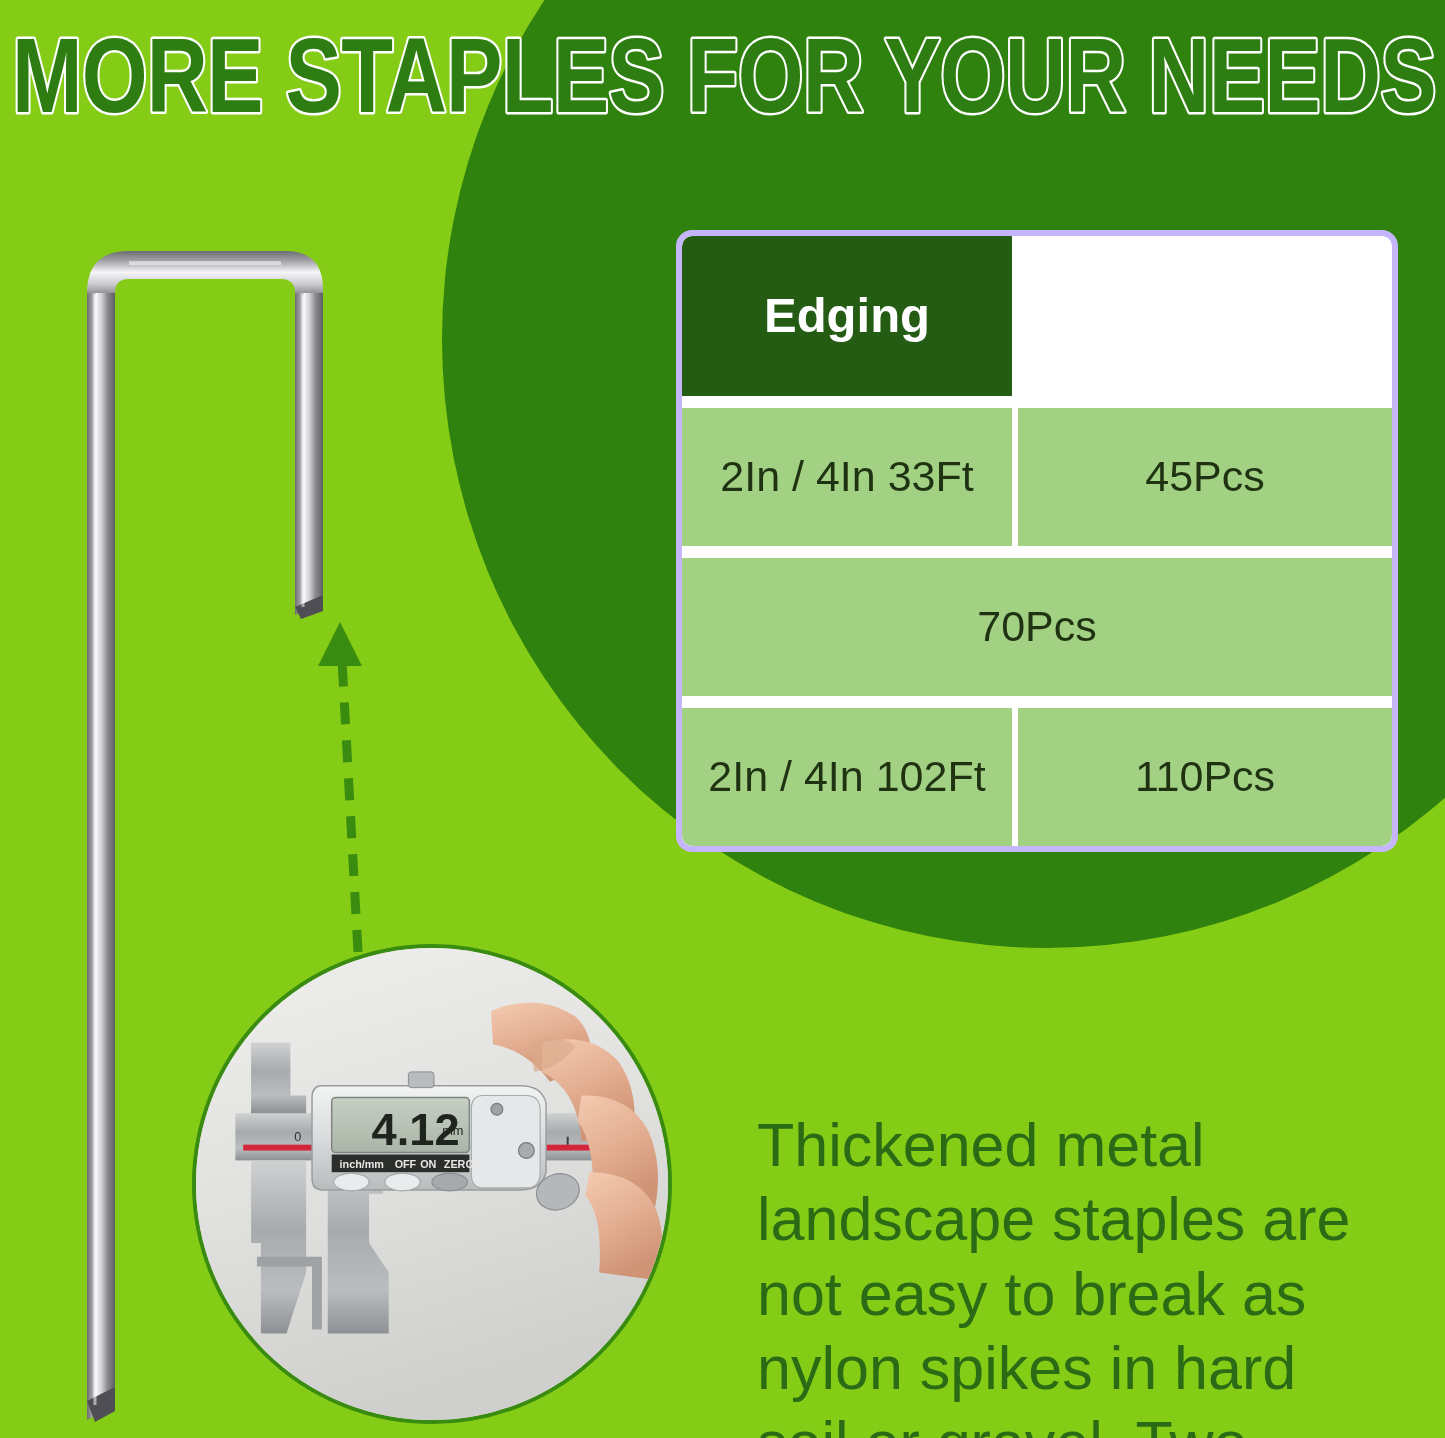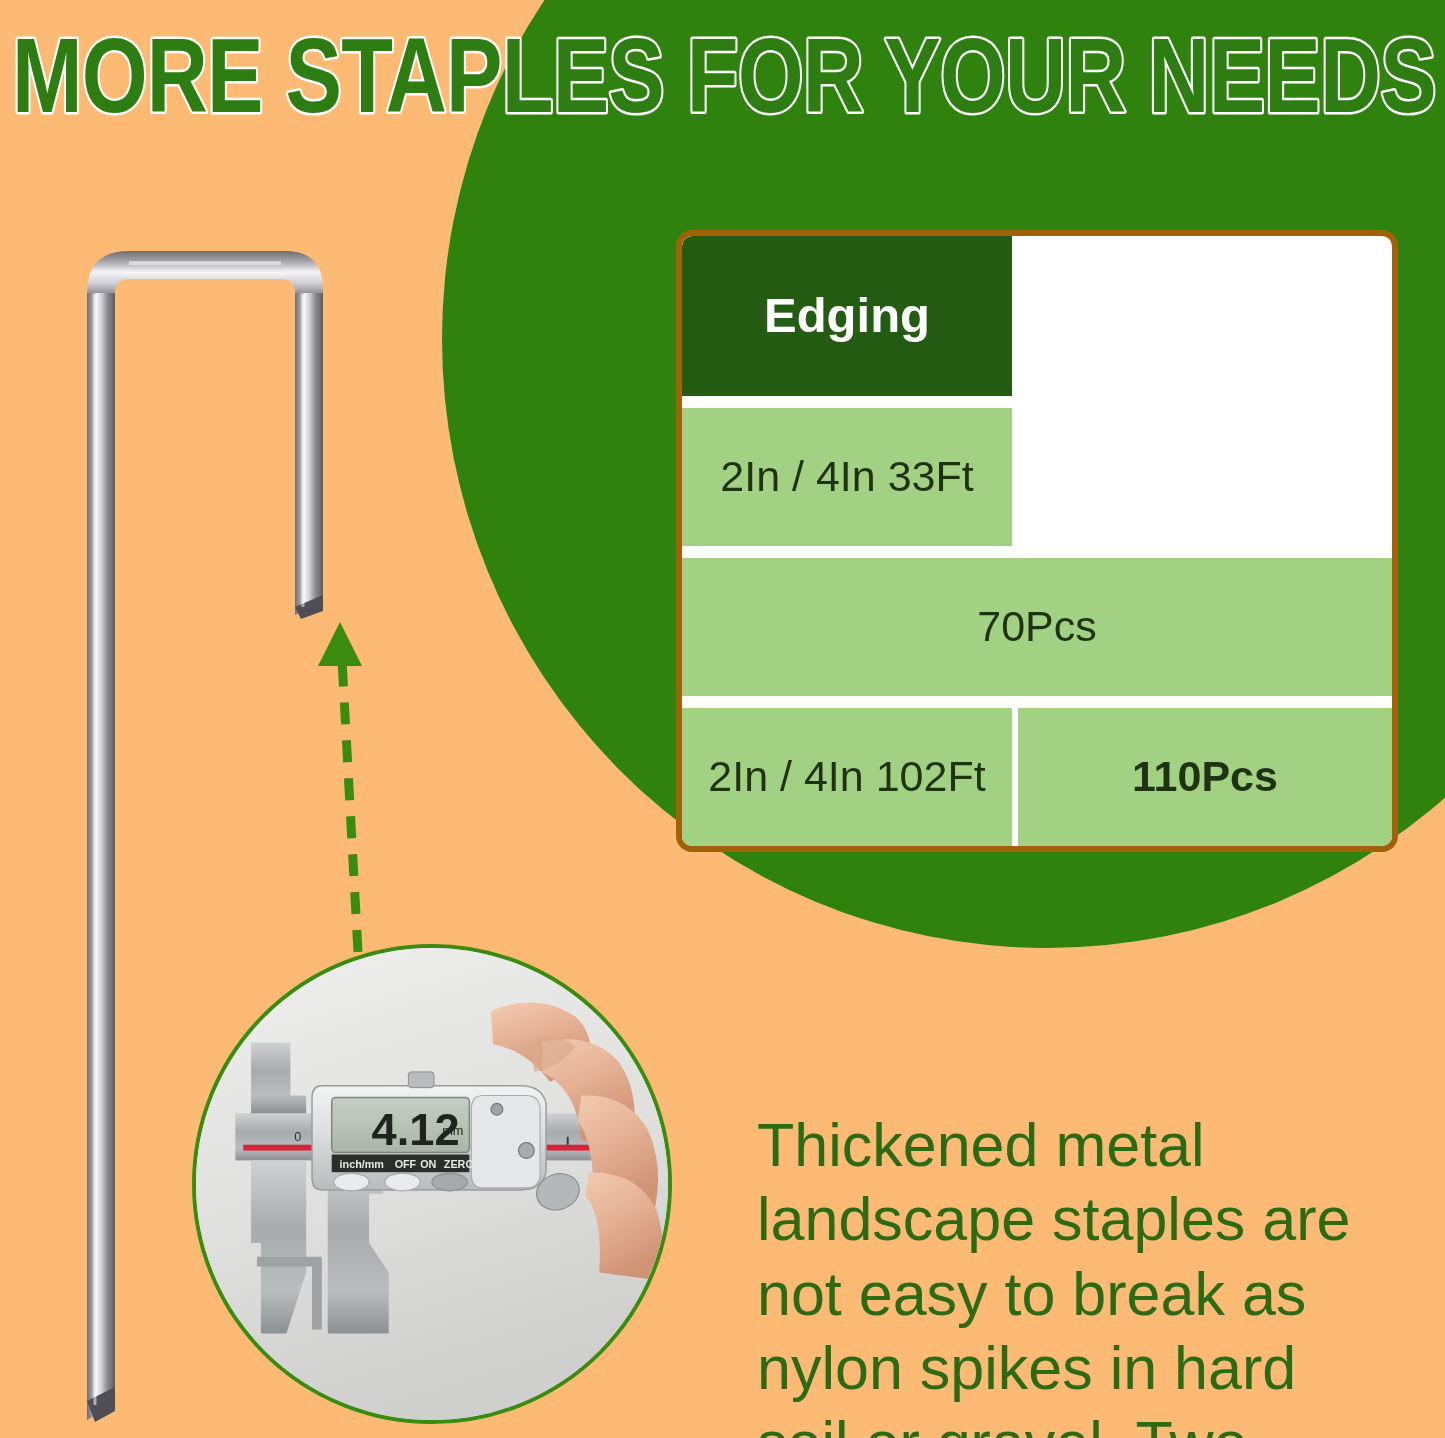--- a/index.html
+++ b/index.html
@@ -7,21 +7,21 @@
     padding: 0;
     background: #ffffff;
   }
   body {
     font-family: "Liberation Sans", sans-serif;
   }
   #poster {
     position: relative;
     width: 1445px;
     height: 1438px;
-    background: #fdba74;
+    background: #84cc16;
     overflow: hidden;
   }
 
   
   .green-blob {
     position: absolute;
     left: 442px;
     top: -270px;
     width: 1210px;
     height: 1218px;
@@ -66,21 +66,21 @@
   .staple-wrap svg { display:block; width:100%; height:100%; }
 
   
   .spec-table {
     position: absolute;
     left: 676px;
     top: 230px;
     width: 722px;
     height: 622px;
     z-index: 5;
-    border: 6px solid #a16207;
+    border: 6px solid #c4b5fd;
     border-radius: 16px;
     box-sizing: border-box;
     display: flex;
     flex-direction: column;
     background: #ffffff;
     overflow: hidden;
   }
   .spec-row {
     display: flex;
     flex: 1 1 0;
@@ -105,21 +105,21 @@
     background: #245c14;
     color: #ffffff;
     font-weight: bold;
     font-size: 49px;
   }
   .spec-row.header { flex: 0 0 160px; }
   .spec-row.body .spec-cell { background: #a3d183; }
   .spec-row.header .spec-cell.col-edging { border-top-left-radius: 10px; }
   .spec-row.header .spec-cell.col-staples { border-top-right-radius: 10px; }
   .spec-row.last .spec-cell.col-edging { border-bottom-left-radius: 10px; }
-  .spec-row.last .spec-cell.col-staples { border-bottom-right-radius: 10px; font-weight: bold; }
+  .spec-row.last .spec-cell.col-staples { border-bottom-right-radius: 10px; }
 
   
   .photo-circle {
     position: absolute;
     left: 192px;
     top: 944px;
     width: 480px;
     height: 480px;
     border-radius: 50%;
     border: 4px solid #3a8c10;
@@ -202,20 +202,21 @@
       <path d="M74 48 L226 48" stroke="#ffffff" stroke-width="4" opacity=".5" fill="none"></path>
     </svg>
   </div>
 
   <div class="spec-table">
     <div class="spec-row header">
       <div class="spec-cell col-edging">Edging</div>
     </div>
     <div class="spec-row body">
       <div class="spec-cell col-edging">2In / 4In 33Ft</div>
+      <div class="spec-cell col-staples">45Pcs</div>
     </div>
     <div class="spec-row body">
       <div class="spec-cell col-staples">70Pcs</div>
     </div>
     <div class="spec-row body last">
       <div class="spec-cell col-edging">2In / 4In 102Ft</div>
       <div class="spec-cell col-staples">110Pcs</div>
     </div>
   </div>
 

